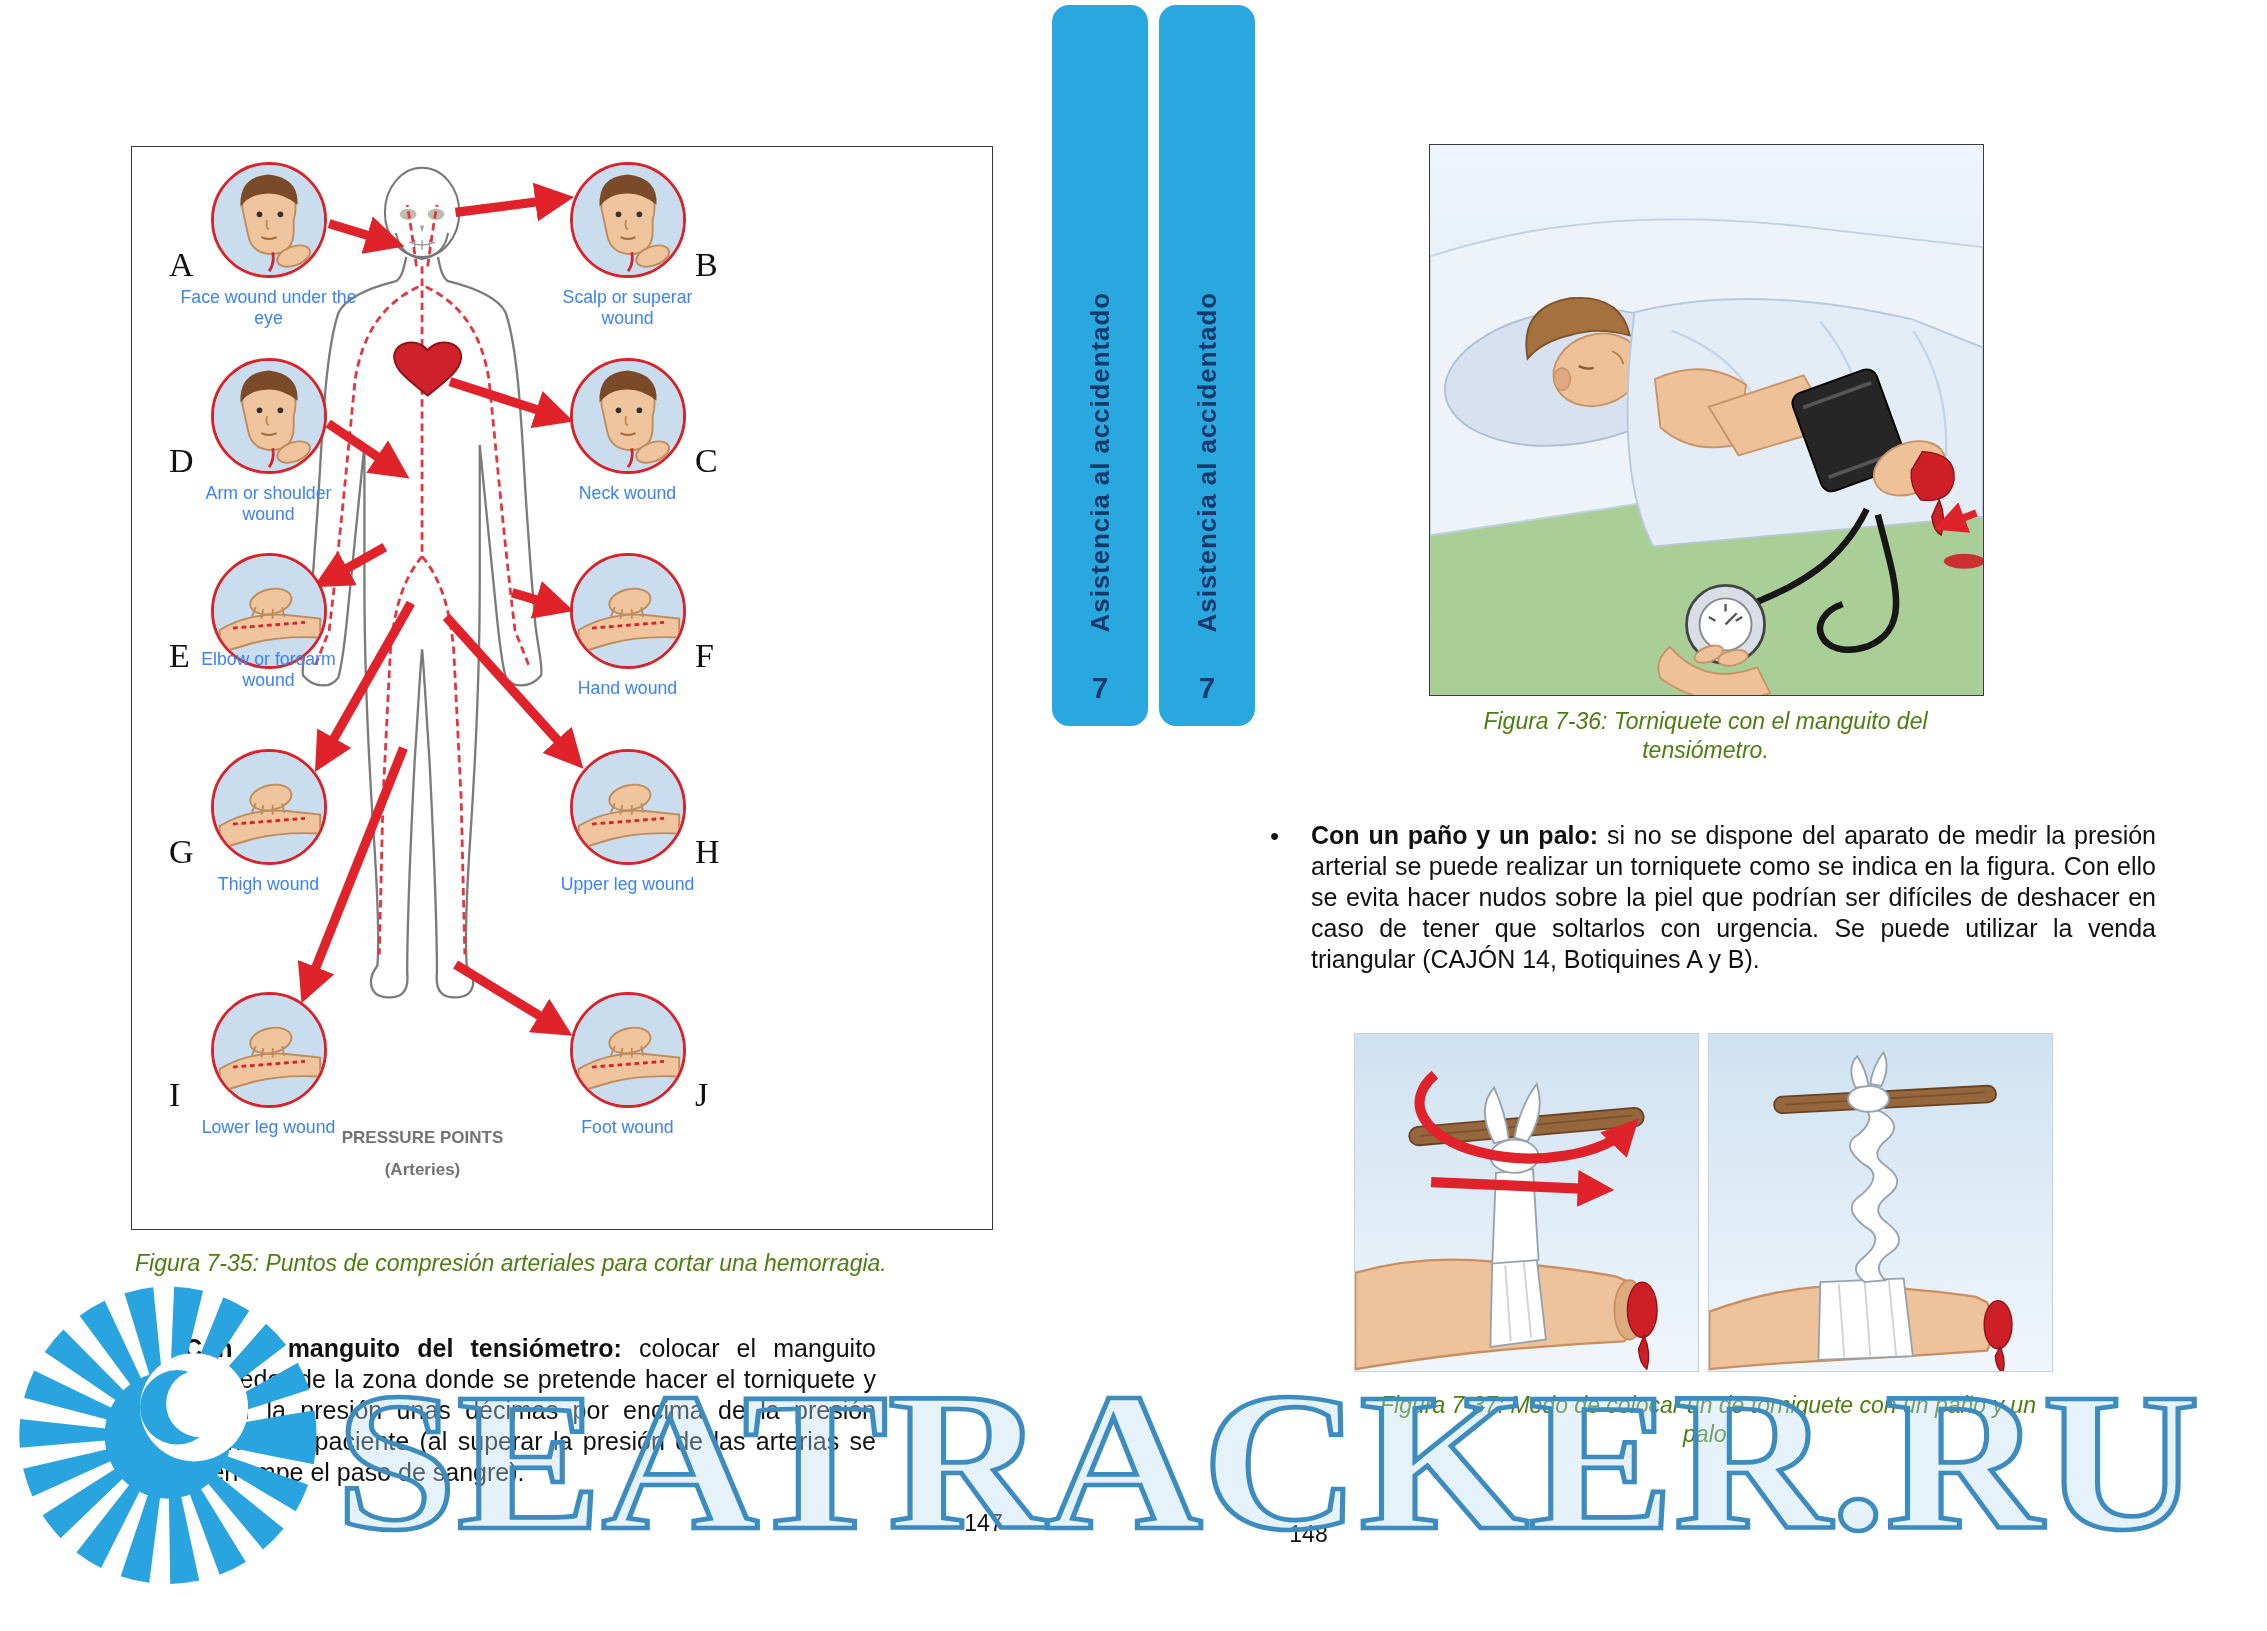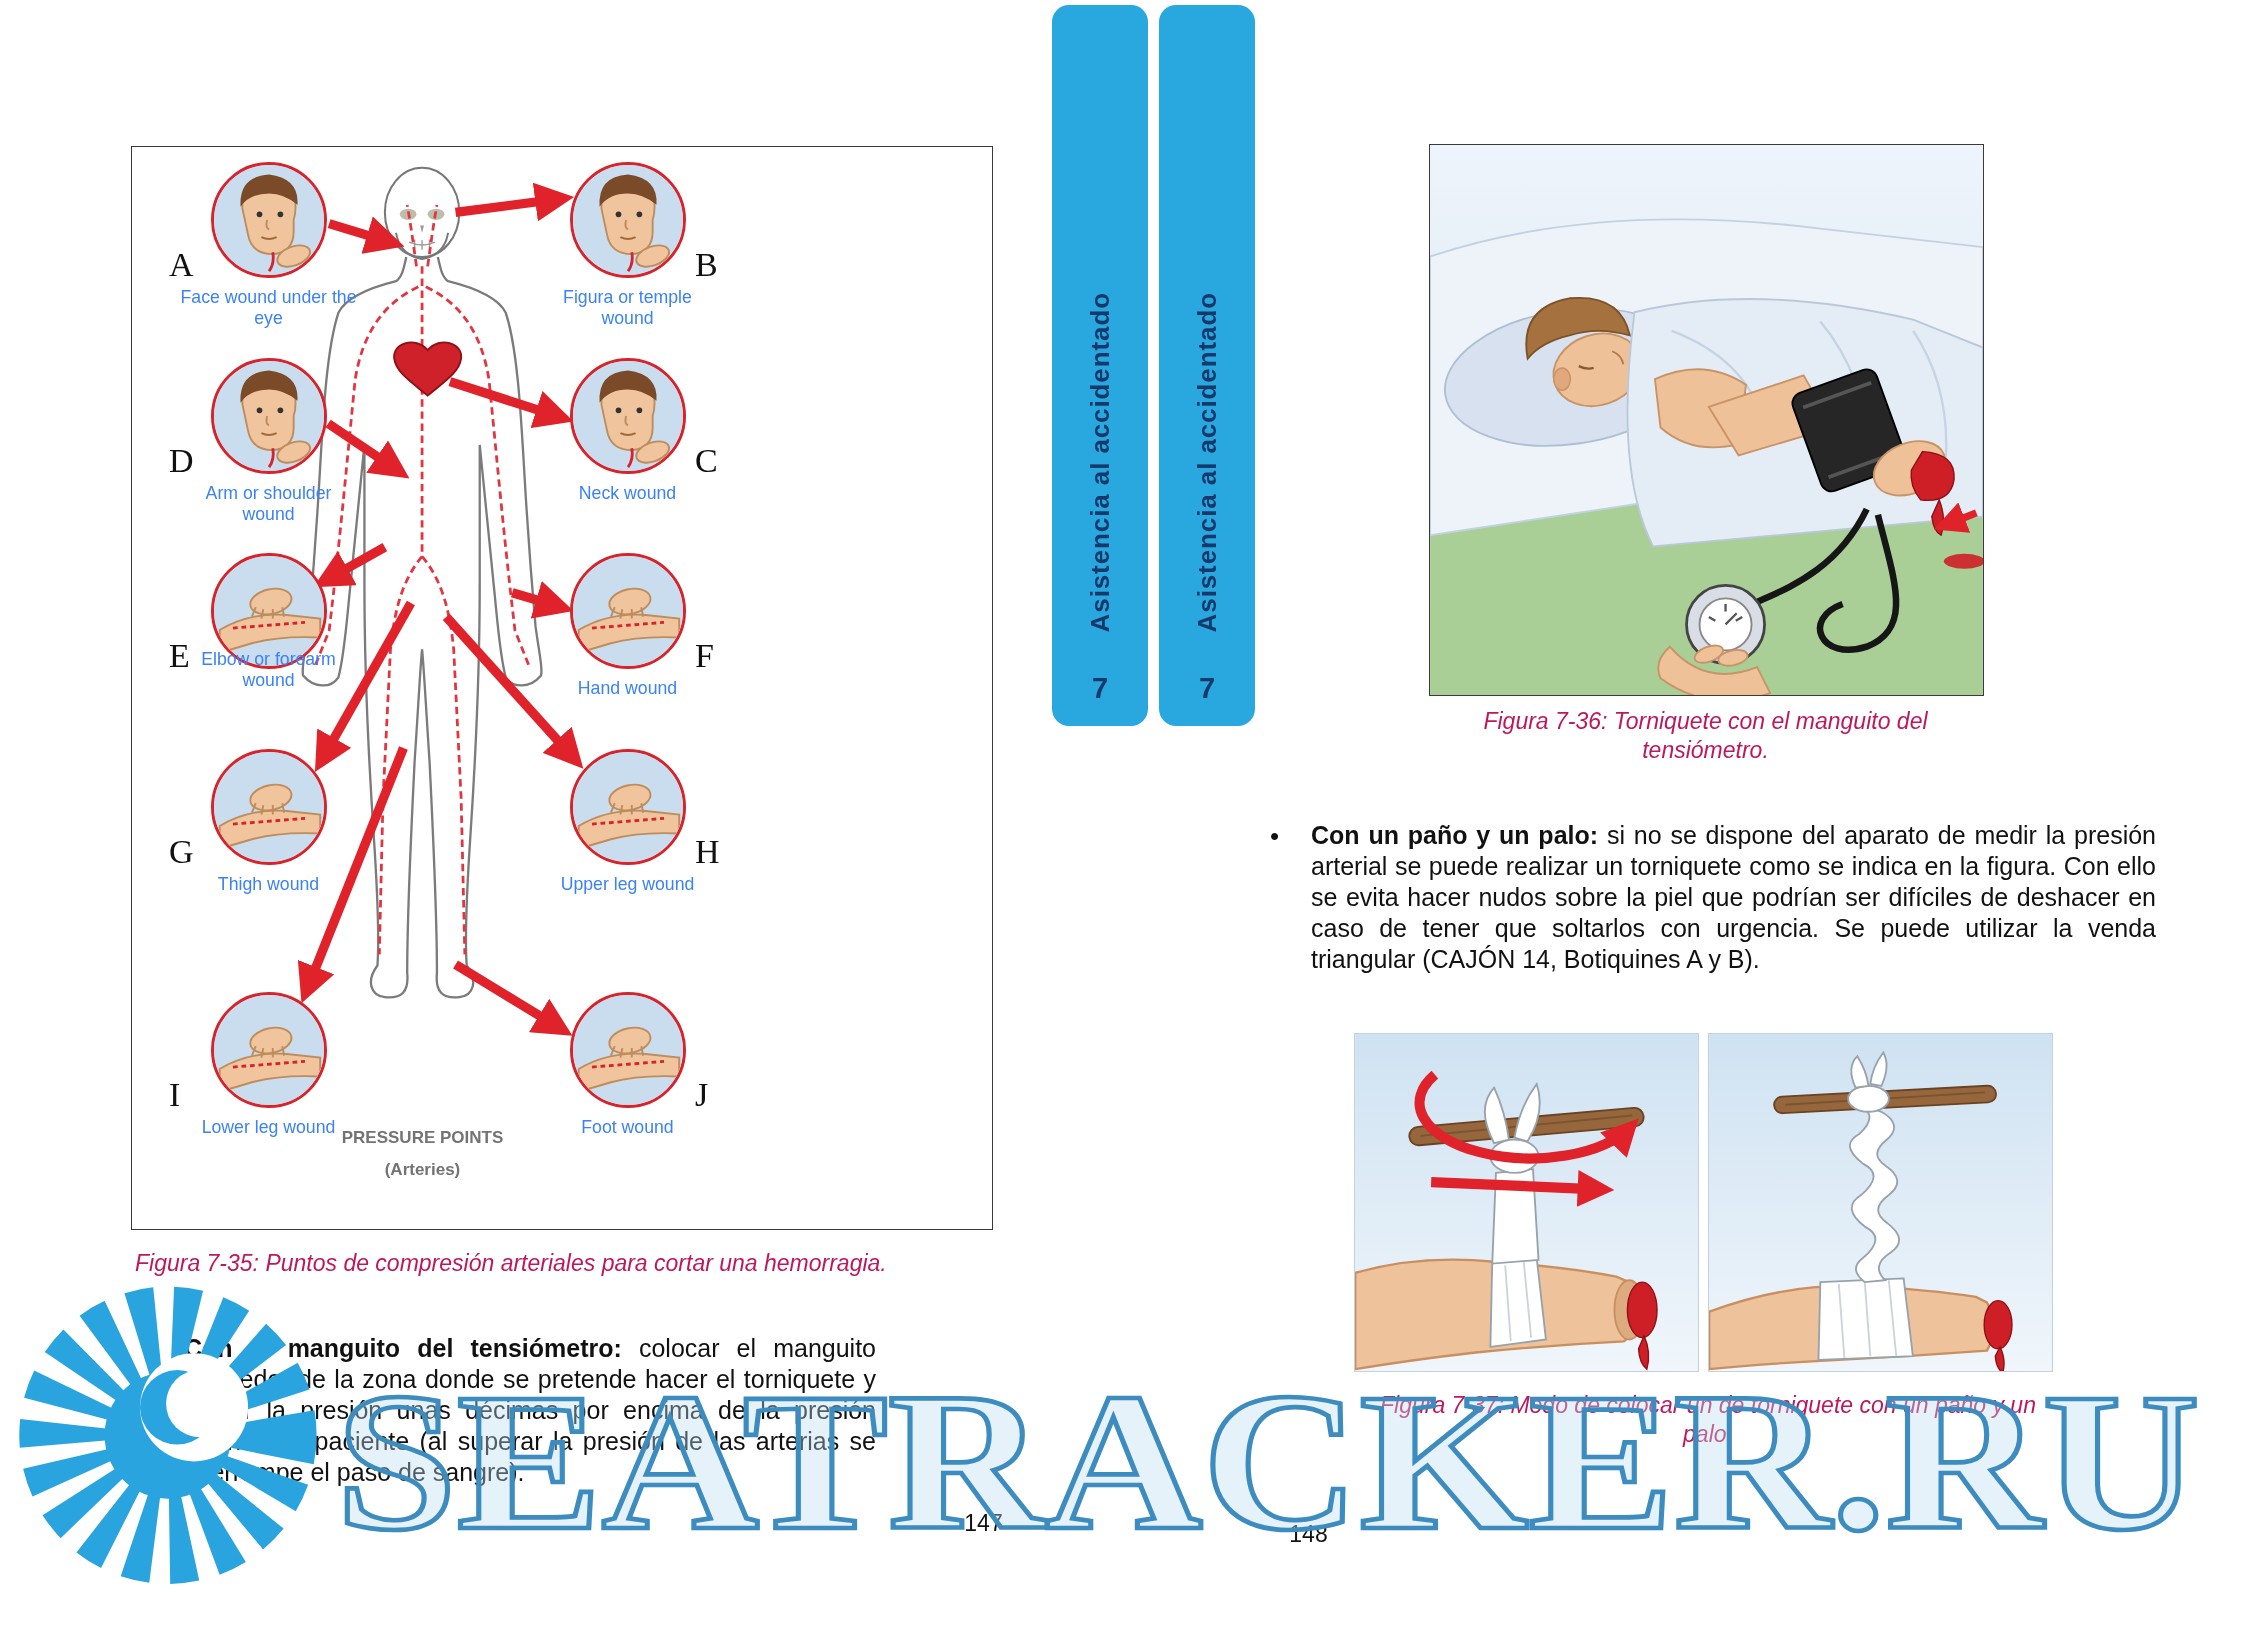--- a/index.html
+++ b/index.html
@@ -12,21 +12,21 @@
   .bodysvg{position:absolute;left:0;top:0;width:100%;height:100%;}
   .pp{position:absolute;width:116px;height:116px;border-radius:50%;
       background:#c9ddee;border:3.7px solid #d8232a;box-sizing:border-box;overflow:hidden;}
   .pp svg{width:100%;height:100%;display:block;}
   .pp-letter{position:absolute;font-family:"Liberation Serif",serif;font-size:34px;color:#111;}
   .pp-label{position:absolute;width:177px;text-align:center;font-size:17.7px;line-height:20.5px;color:#3b82f6;}
   .pp-title{position:absolute;left:160px;top:975px;width:261px;text-align:center;
             font-weight:bold;font-size:17px;line-height:32px;color:#737373;}
 
   
-  .caption{position:absolute;font-style:italic;font-size:23px;line-height:29px;color:#be185d;}
+  .caption{position:absolute;font-style:italic;font-size:23px;line-height:29px;color:#4d7c0f;}
   .cap35{left:135px;top:1249px;width:858px;}
   .cap36{left:1482px;top:707px;width:447px;text-align:center;}
   .cap37{left:1354px;top:1391px;width:708px;text-align:center;}
   .para{position:absolute;font-size:25px;line-height:31px;text-align:justify;color:#111;}
   .para-left{left:184px;top:1333px;width:692px;}
   .para-right{left:1311px;top:820px;width:845px;}
   .bullet-dot{position:absolute;font-size:26px;color:#111;}
   .bdl{left:142px;top:1334px;} .bdr{left:1270px;top:821px;}
   .bold{font-weight:bold;}
   .pagenum{position:absolute;width:103px;text-align:center;font-size:23px;color:#111;}
@@ -181,21 +181,21 @@
     <div class="pp-letter" style="left:37px;top:295px">D</div>
     <div class="pp-letter" style="left:563px;top:295px">C</div>
     <div class="pp-letter" style="left:37px;top:490px">E</div>
     <div class="pp-letter" style="left:563px;top:490px">F</div>
     <div class="pp-letter" style="left:37px;top:686px">G</div>
     <div class="pp-letter" style="left:563px;top:686px">H</div>
     <div class="pp-letter" style="left:37px;top:929px">I</div>
     <div class="pp-letter" style="left:563px;top:929px">J</div>
 
     <div class="pp-label" style="left:48px;top:140px">Face wound under the eye</div>
-    <div class="pp-label" style="left:407px;top:140px">Figura or temple wound</div>
+    <div class="pp-label" style="left:407px;top:140px">Scalp or superar wound</div>
     <div class="pp-label" style="left:48px;top:336px">Arm or shoulder wound</div>
     <div class="pp-label" style="left:407px;top:336px">Neck wound</div>
     <div class="pp-label" style="left:48px;top:502px">Elbow or forearm wound</div>
     <div class="pp-label" style="left:407px;top:531px">Hand wound</div>
     <div class="pp-label" style="left:48px;top:727px">Thigh wound</div>
     <div class="pp-label" style="left:407px;top:727px">Upper leg wound</div>
     <div class="pp-label" style="left:48px;top:970px">Lower leg wound</div>
     <div class="pp-label" style="left:407px;top:970px">Foot wound</div>
 
     <div class="pp-title">

